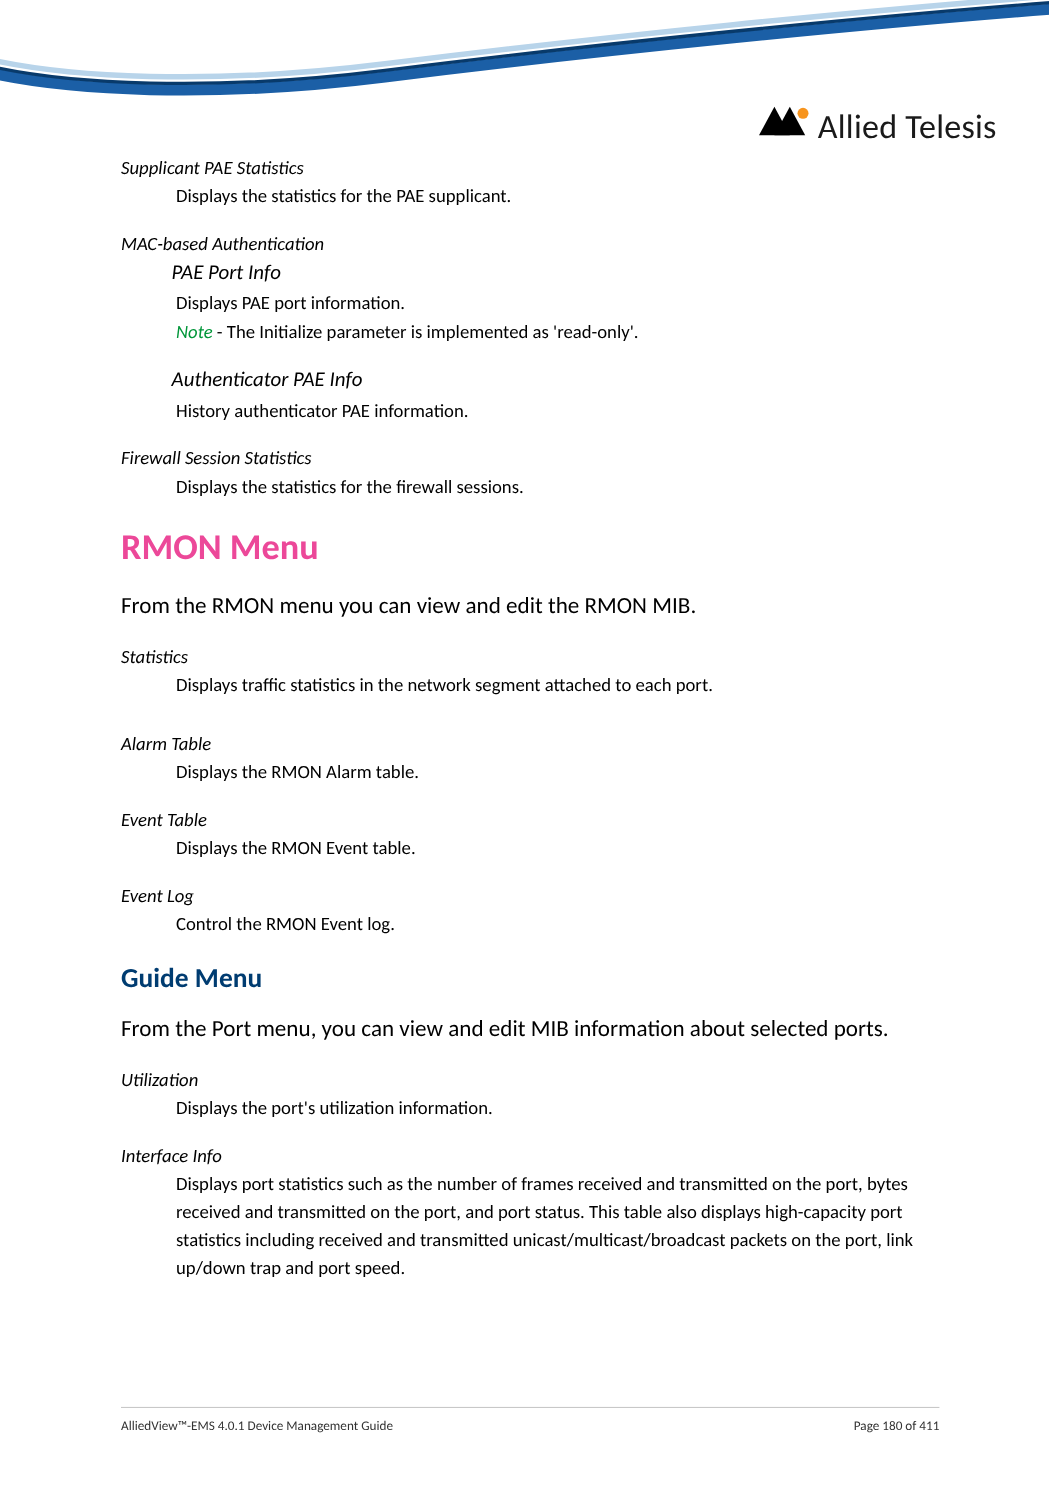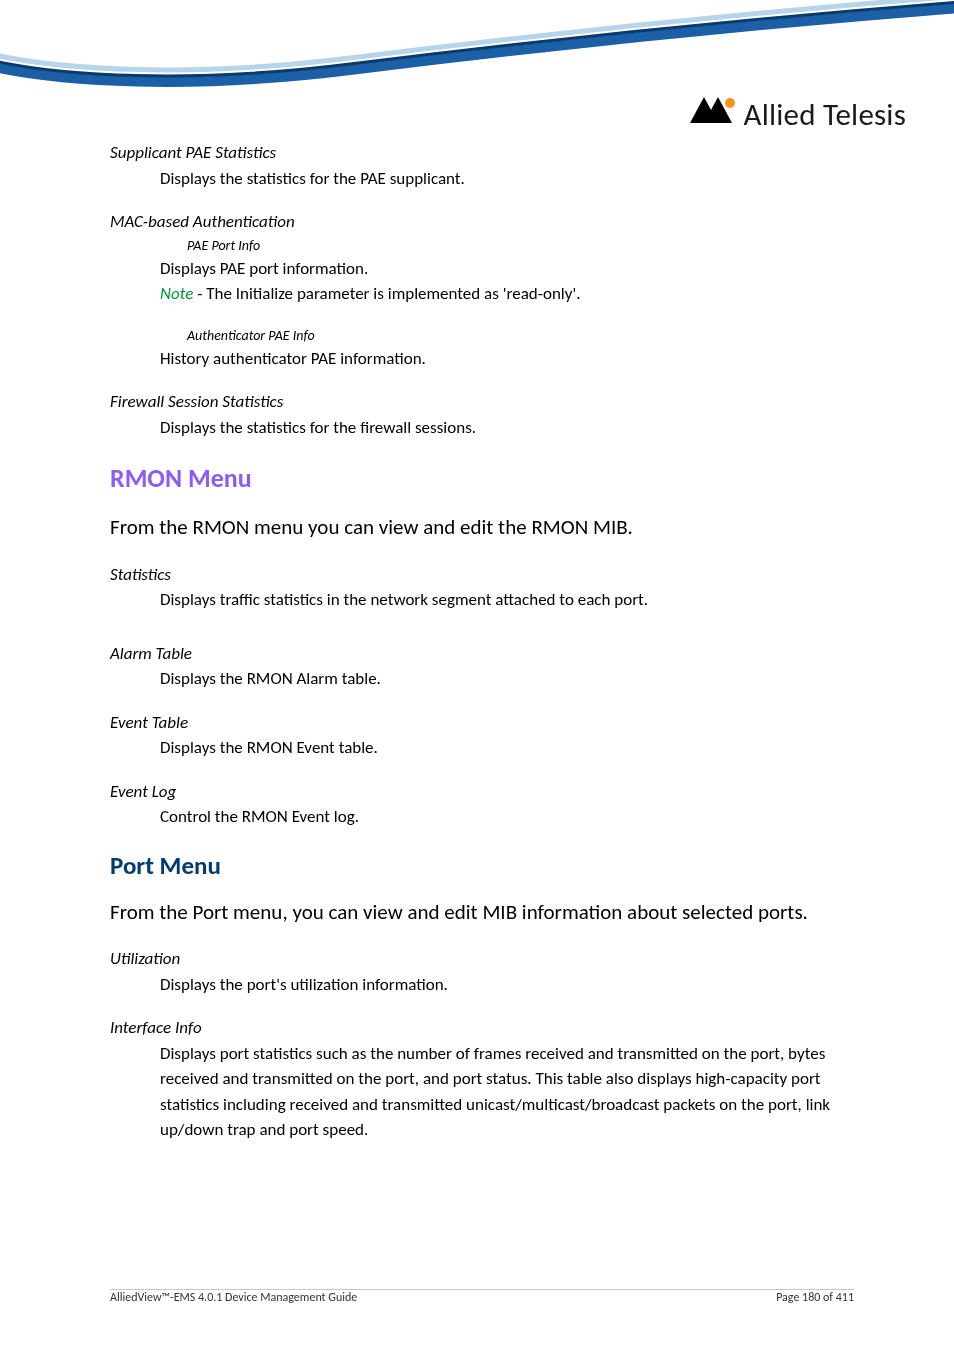--- a/index.html
+++ b/index.html
@@ -40,65 +40,65 @@
     padding: 0 102px 0 110px;
   }
   .item-block { margin-bottom: 8px; }
   .term {
     font-style: italic;
     font-size: 17px;
     line-height: 1.5;
   }
   .sub-term {
     font-style: italic;
-    font-size: 14px;
-    line-height: 1.5;
-    margin-left: 77px;
+    font-size: 19px;
+    line-height: 1.5;
+    margin-left: 46px;
   }
   .desc {
     margin-left: 50px;
     font-size: 17px;
     line-height: 1.5;
   }
   .note {
     margin-left: 50px;
     font-size: 17px;
     line-height: 1.5;
     margin-top: 0;
     margin-bottom: 18px;
   }
   .note-label {
     font-style: italic;
     color: #009639;
     font-weight: 400;
   }
   h1.section {
-    color: #8b5cf6;
-    font-size: 26px;
+    color: #ec4899;
+    font-size: 33px;
     font-weight: 700;
     margin: 22px 0 18px 0;
   }
   h2.section {
     color: #003c71;
     font-size: 25px;
     font-weight: 700;
     margin: 20px 0 16px 0;
   }
   .para {
     font-size: 21px;
     line-height: 1.5;
     margin: 14px 0 18px 0;
   }
   .footer {
     position: absolute;
     bottom: 40px;
     left: 110px;
     right: 100px;
     border-top: 1px solid #c8c8c8;
-    padding-top: 0;
+    padding-top: 10px;
     display: flex;
     justify-content: space-between;
     font-size: 12px;
     color: #333;
   }
   .sp { height: 10px; }
 </style>
 </head>
 <body>
 
@@ -176,21 +176,21 @@
     <div class="item-block">
       <div class="term">Event Table</div>
       <div class="desc">Displays the RMON Event table.</div>
     </div>
     <div class="sp"></div>
     <div class="item-block">
       <div class="term">Event Log</div>
       <div class="desc">Control the RMON Event log.</div>
     </div>
 
-    <h2 class="section">Port Menu</h2>
+    <h2 class="section">Guide Menu</h2>
 
     <div class="para">From the Port menu, you can view and edit MIB information about selected ports.</div>
 
     <div class="item-block">
       <div class="term">Utilization</div>
       <div class="desc">Displays the port's utilization information.</div>
     </div>
     <div class="sp"></div>
     <div class="item-block">
       <div class="term">Interface Info</div>

